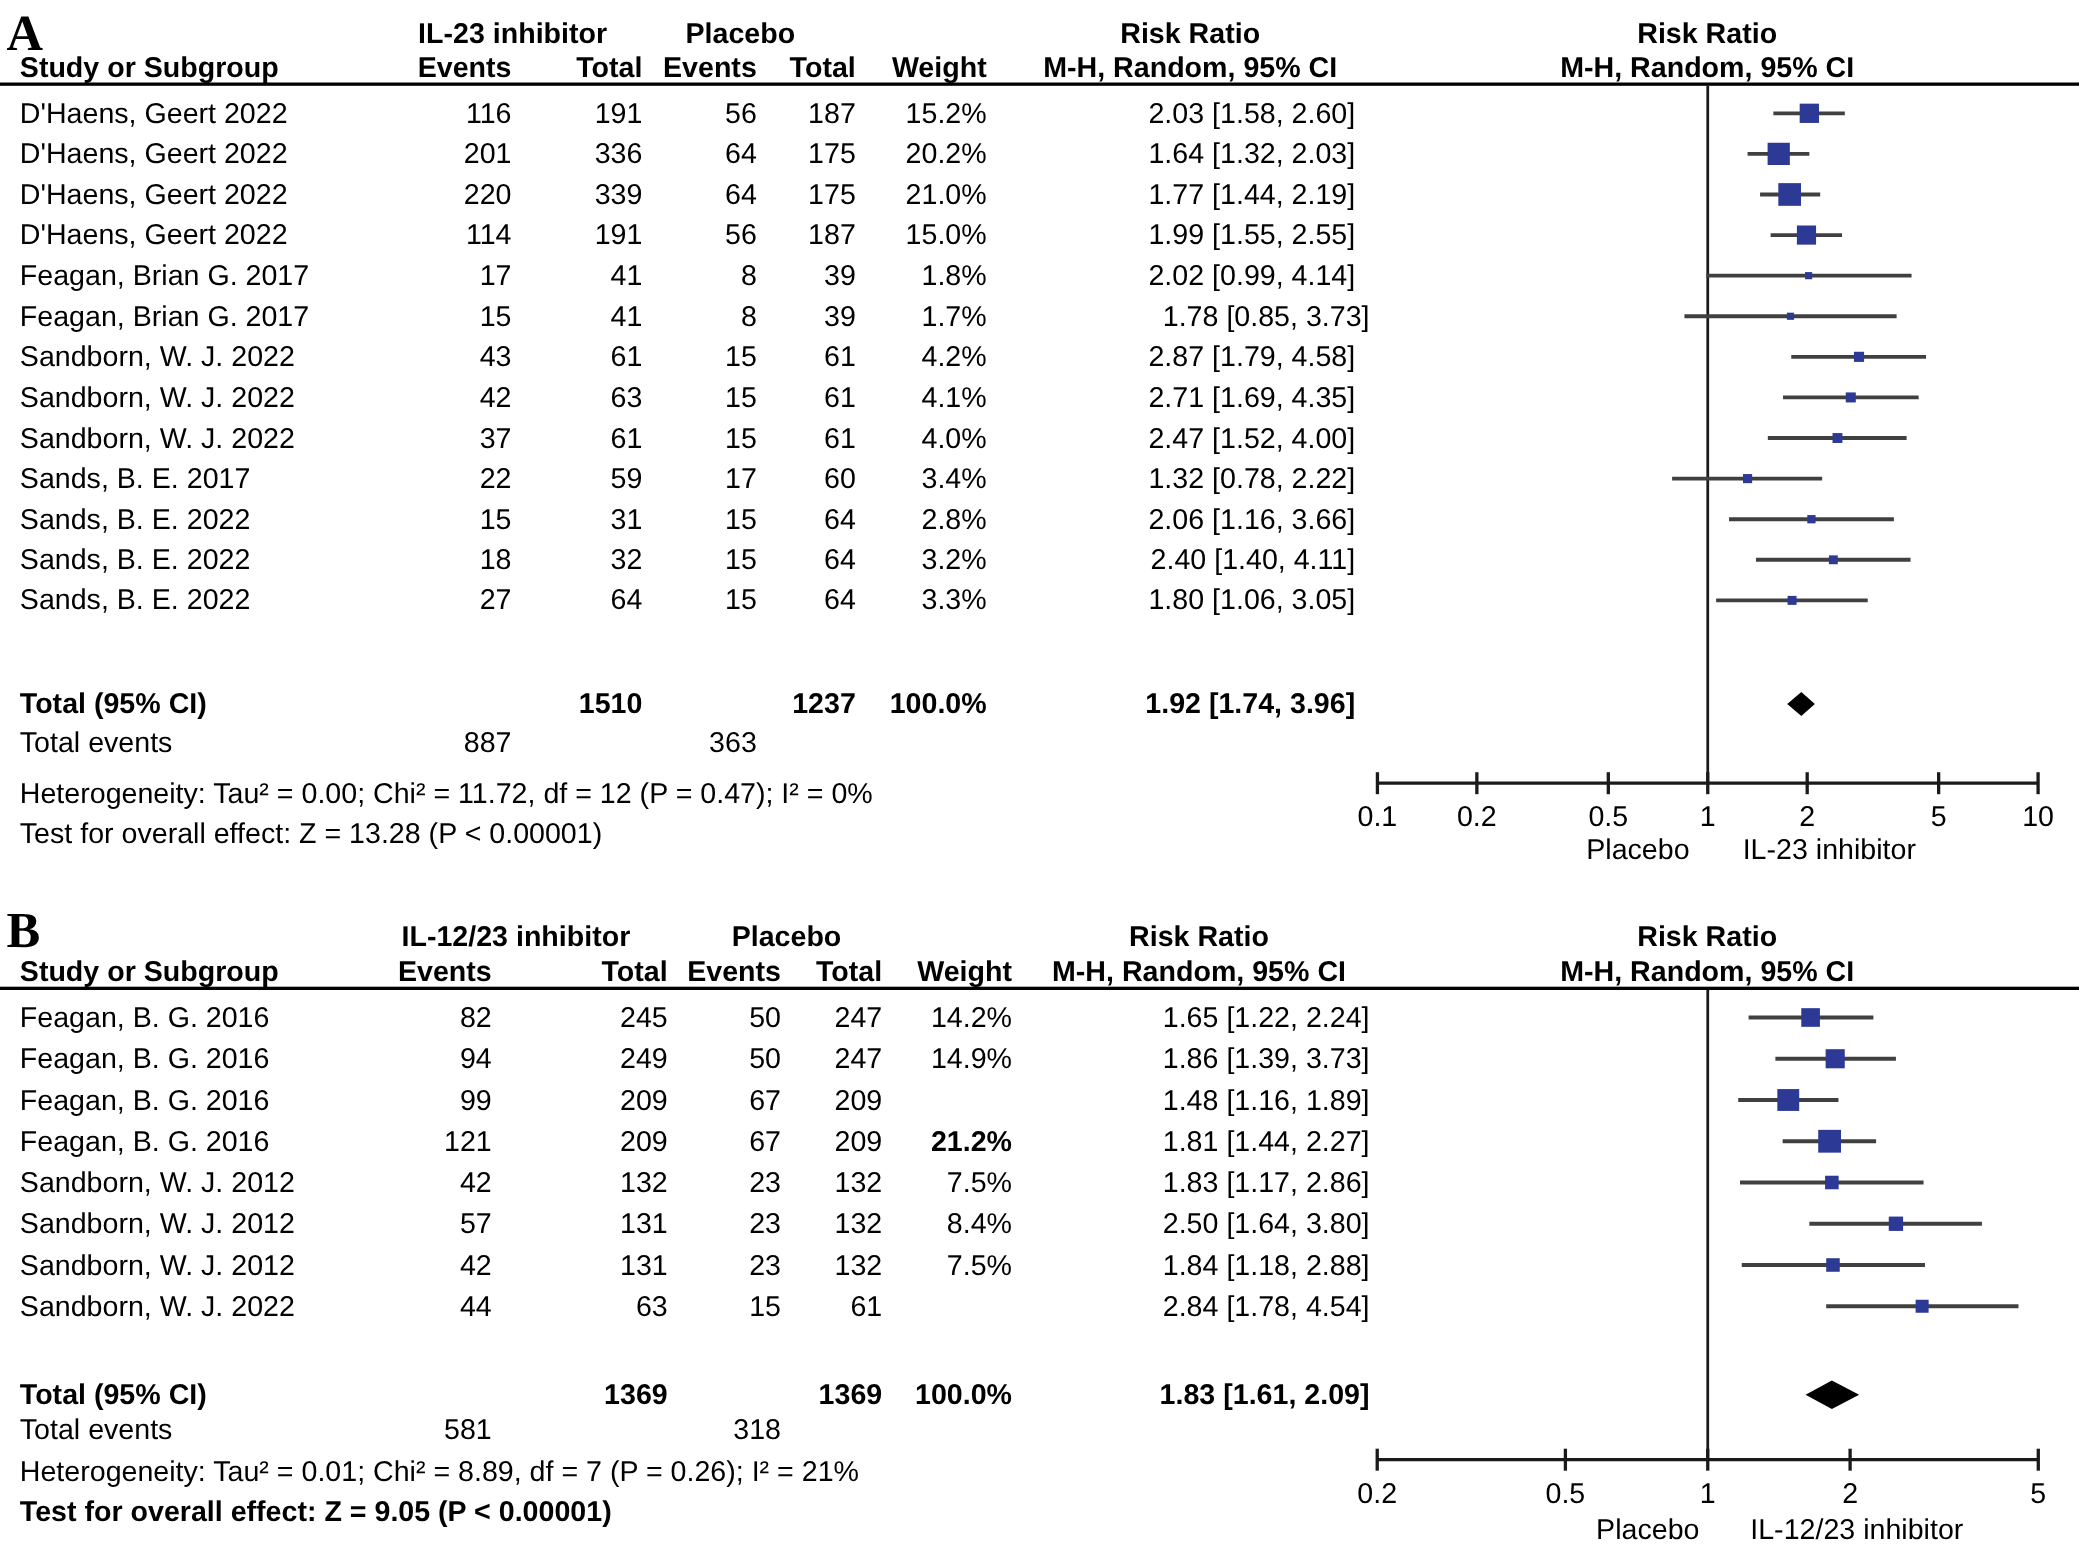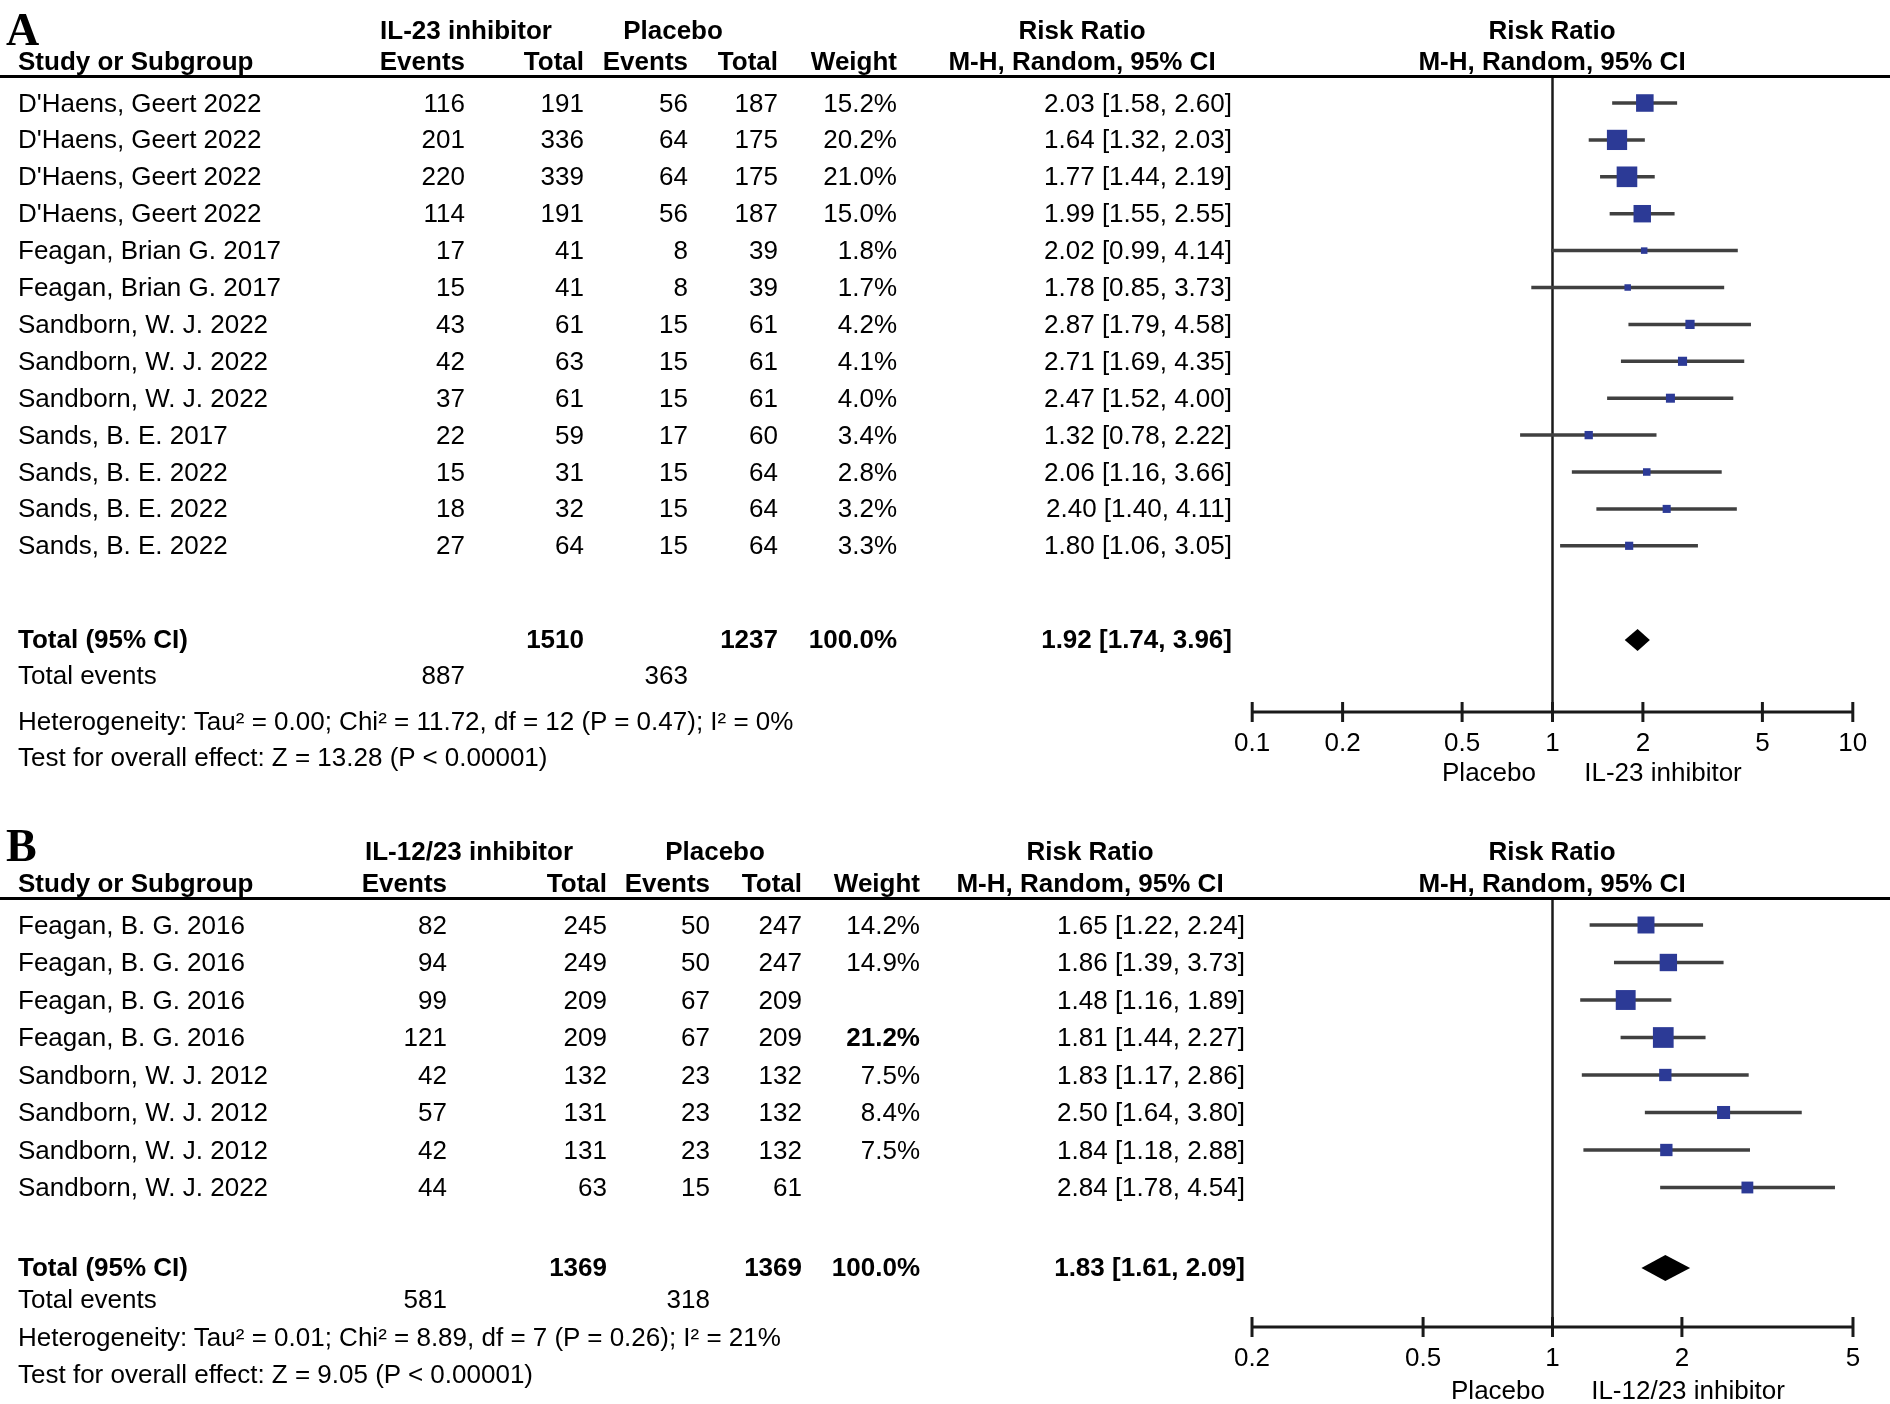--- a/index.html
+++ b/index.html
@@ -60,21 +60,21 @@
   #pb-rule{top:897px;}
   #pb-tot-label{left:18px;top:1249px;}
   #pb-tot-t1{width:607px;top:1249px;}
   #pb-tot-t2{width:802px;top:1249px;}
   #pb-tot-wt{width:920px;top:1249px;}
   #pb-tot-ci{width:1245px;top:1249px;}
   #pb-ev-label{left:18px;top:1281px;}
   #pb-ev-e1{width:447px;top:1281px;}
   #pb-ev-e2{width:710px;top:1281px;}
   #pb-het{left:18px;top:1319px;}
-  #pb-test{left:18px;top:1356px;}
+  #pb-test{left:18px;top:1356px;font-weight:bold;}
 </style>
 </head>
 <body>
 
 <div class="fig">
 
   <section>
     <div class="abs plabel" id="pa-label">A</div>
     <div class="abs b ctr" id="pa-g1">IL-23 inhibitor</div>
     <div class="abs b ctr" id="pa-g2">Placebo</div>
@@ -135,21 +135,21 @@
           <span class="num" style="width: 897px;">1.8%</span>
           <span class="num" style="width: 1232px;">2.02 [0.99, 4.14]</span>
         </div>
         <div class="srow" style="top: 269px;">
           <span style="left: 18px;">Feagan, Brian G. 2017</span>
           <span class="num" style="width: 465px;">15</span>
           <span class="num" style="width: 584px;">41</span>
           <span class="num" style="width: 688px;">8</span>
           <span class="num" style="width: 778px;">39</span>
           <span class="num" style="width: 897px;">1.7%</span>
-          <span class="num" style="width: 1232px;">1.78 [0.85, 3.73]</span>
+          <span class="num" style="width: 1232px; padding-left: 13px;">1.78 [0.85, 3.73]</span>
         </div>
         <div class="srow" style="top: 305.9px;">
           <span style="left: 18px;">Sandborn, W. J. 2022</span>
           <span class="num" style="width: 465px;">43</span>
           <span class="num" style="width: 584px;">61</span>
           <span class="num" style="width: 688px;">15</span>
           <span class="num" style="width: 778px;">61</span>
           <span class="num" style="width: 897px;">4.2%</span>
           <span class="num" style="width: 1232px;">2.87 [1.79, 4.58]</span>
         </div>

